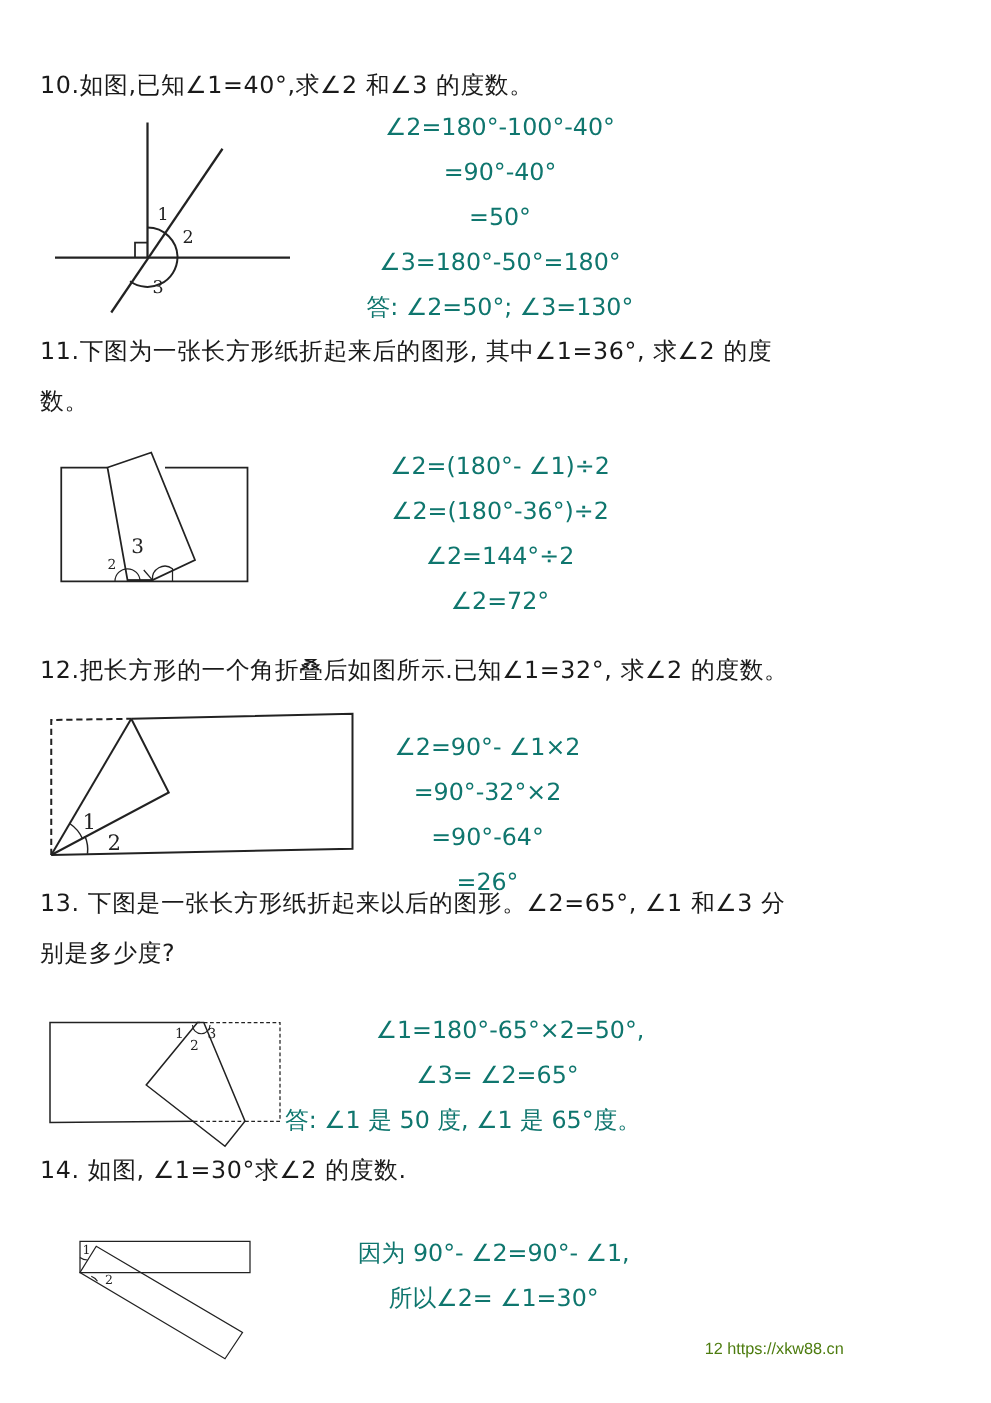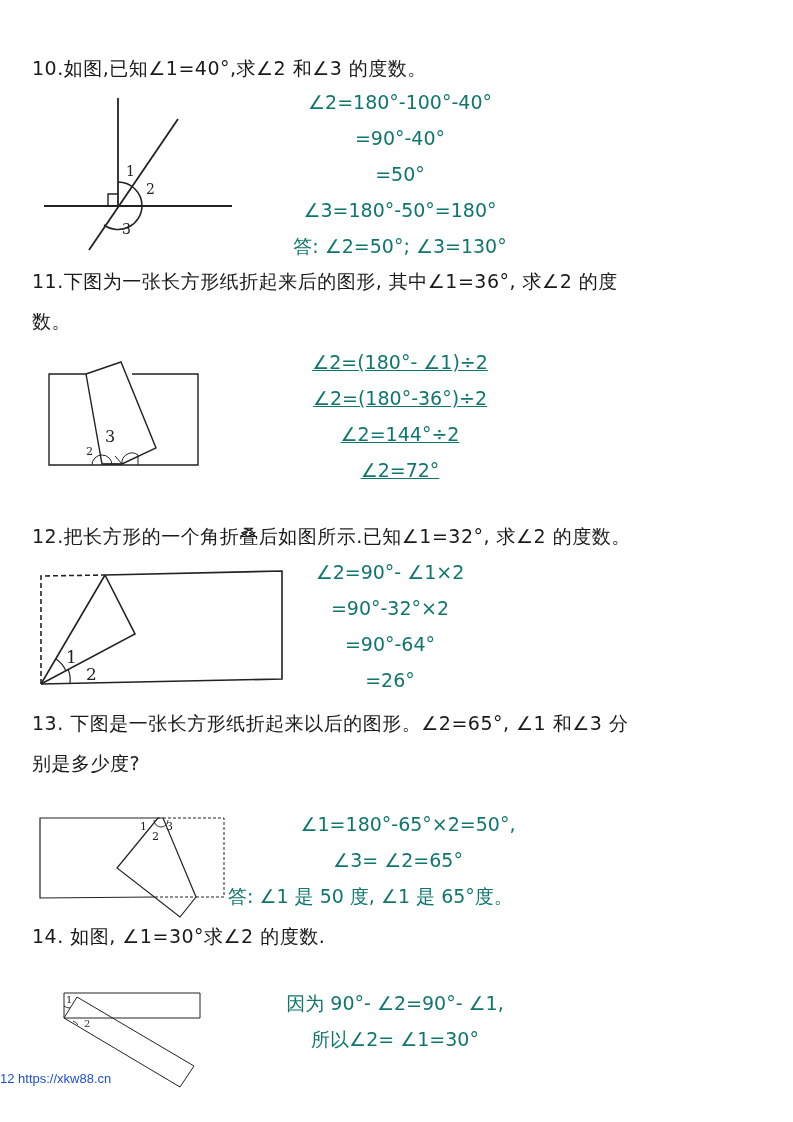--- a/index.html
+++ b/index.html
@@ -5,22 +5,22 @@
   html, body { margin:0; padding:0; background:#ffffff; }
   body { width:793px; height:1122px; position:relative; overflow:hidden;
          font-family:"DejaVu Sans","Liberation Sans",sans-serif; color:#1a1a1a; }
   .q { position:absolute; left:32px; font-size:19px; line-height:32px; letter-spacing:0.5px; }
   .ans { position:absolute; color:#0f766e; font-size:19px; line-height:36px; white-space:nowrap;
          font-family:"DejaVu Sans","Liberation Sans",sans-serif; }
   .ans .ln { display:block; text-align:center; }
   svg.fig { position:absolute; overflow:visible; }
   svg.fig line, svg.fig polyline, svg.fig polygon, svg.fig path { stroke:#222; fill:none; }
   .lbl { font-family:"DejaVu Serif","Liberation Serif",serif; fill:#222; }
-  .footer { position:absolute; left:0; width:675px; top:1071px; text-align:left;
-            font-size:13px; color:#1d4ed8; font-family:"Liberation Sans",sans-serif; }
+  .footer { position:absolute; left:0; width:675px; top:1071px; text-align:right;
+            font-size:13px; color:#4d7c0f; font-family:"Liberation Sans",sans-serif; }
 </style>
 </head>
 <body>
 
 <div class="q" style="top:52px;">10.如图,已知∠1=40°,求∠2 和∠3 的度数。</div>
 <svg class="fig" style="left:0;top:0;" width="793" height="1122">
   <line x1="118" y1="98" x2="118" y2="206" stroke-width="1.8"></line>
   <line x1="44" y1="206" x2="232" y2="206" stroke-width="1.8"></line>
   <line x1="178" y1="119" x2="89" y2="250" stroke-width="1.8"></line>
   <polyline points="108,206 108,194 118,194" stroke-width="1.4"></polyline>
@@ -44,39 +44,39 @@
 </div>
 <svg class="fig" style="left:0;top:0;" width="793" height="1122">
   <polyline points="86,374 49,374 49,465 198,465 198,374 132,374" stroke-width="1.4"></polyline>
   <polygon points="86,374 121,362 156,448 122,464 102,464" stroke-width="1.4"></polygon>
   <path d="M92,465 A10,10 0 0 1 112,465" stroke-width="1"></path>
   <path d="M102,464 L122,464 L115,456" stroke-width="1"></path>
   <path d="M122,464 A10,10 0 0 1 138,455 L138,465" stroke-width="1"></path>
   <text class="lbl" x="86" y="455" font-size="11">2</text>
   <text class="lbl" x="105" y="442" font-size="16">3</text>
 </svg>
-<div class="ans" style="left:285px;top:344px;width:230px;text-decoration:underline;">
+<div class="ans" style="left:285px;top:355px;width:230px;">
   <span class="ln">∠2=(180°- ∠1)÷2</span>
   <span class="ln">∠2=(180°-36°)÷2</span>
   <span class="ln">∠2=144°÷2</span>
   <span class="ln">∠2=72°</span>
 </div>
 
 <div class="q" style="top:520px;">12.把长方形的一个角折叠后如图所示.已知∠1=32°, 求∠2 的度数。</div>
 <svg class="fig" style="left:0;top:0;" width="793" height="1122">
   <polyline points="41,684 41,576 105,575" stroke-width="1.6" stroke-dasharray="5,3"></polyline>
   <polyline points="105,575 282,571 282,679 41,684" stroke-width="1.6"></polyline>
   <polyline points="105,575 135,634 41,684" stroke-width="1.6"></polyline>
   <line x1="41" y1="684" x2="105" y2="575" stroke-width="1.6"></line>
   <path d="M56,659 A28,28 0 0 1 66,671" stroke-width="1.2"></path>
   <path d="M68,669 A28,28 0 0 1 70,683" stroke-width="1.2"></path>
   <text class="lbl" x="66" y="663" font-size="17">1</text>
   <text class="lbl" x="86" y="680" font-size="17">2</text>
 </svg>
-<div class="ans" style="left:290px;top:554px;width:200px;">
+<div class="ans" style="left:290px;top:580px;width:200px;">
   <span class="ln">∠2=90°- ∠1×2</span>
   <span class="ln">=90°-32°×2</span>
   <span class="ln">=90°-64°</span>
   <span class="ln">=26°</span>
 </div>
 
 <div class="q" style="top:707px;">
   <div>13. 下图是一张长方形纸折起来以后的图形。∠2=65°, ∠1 和∠3 分</div>
   <div style="margin-top:8px;">别是多少度?</div>
 </div>

